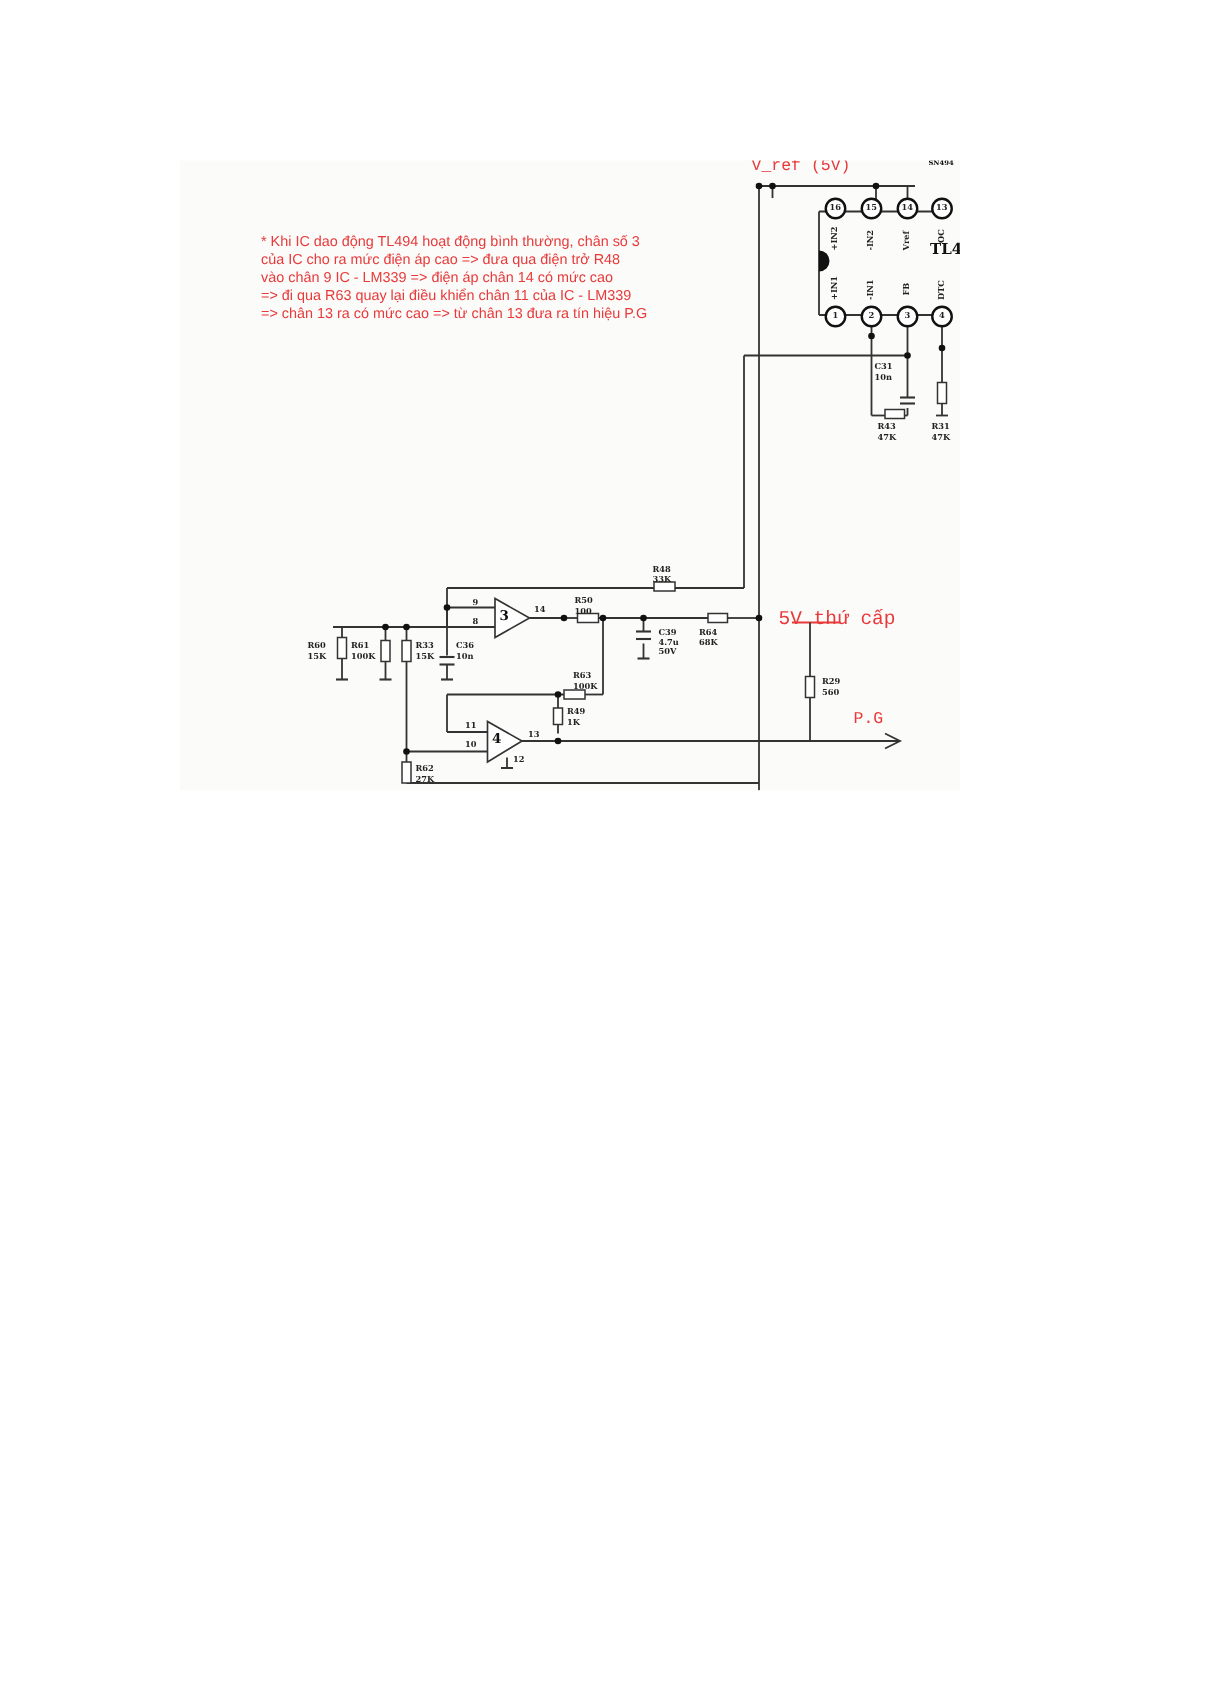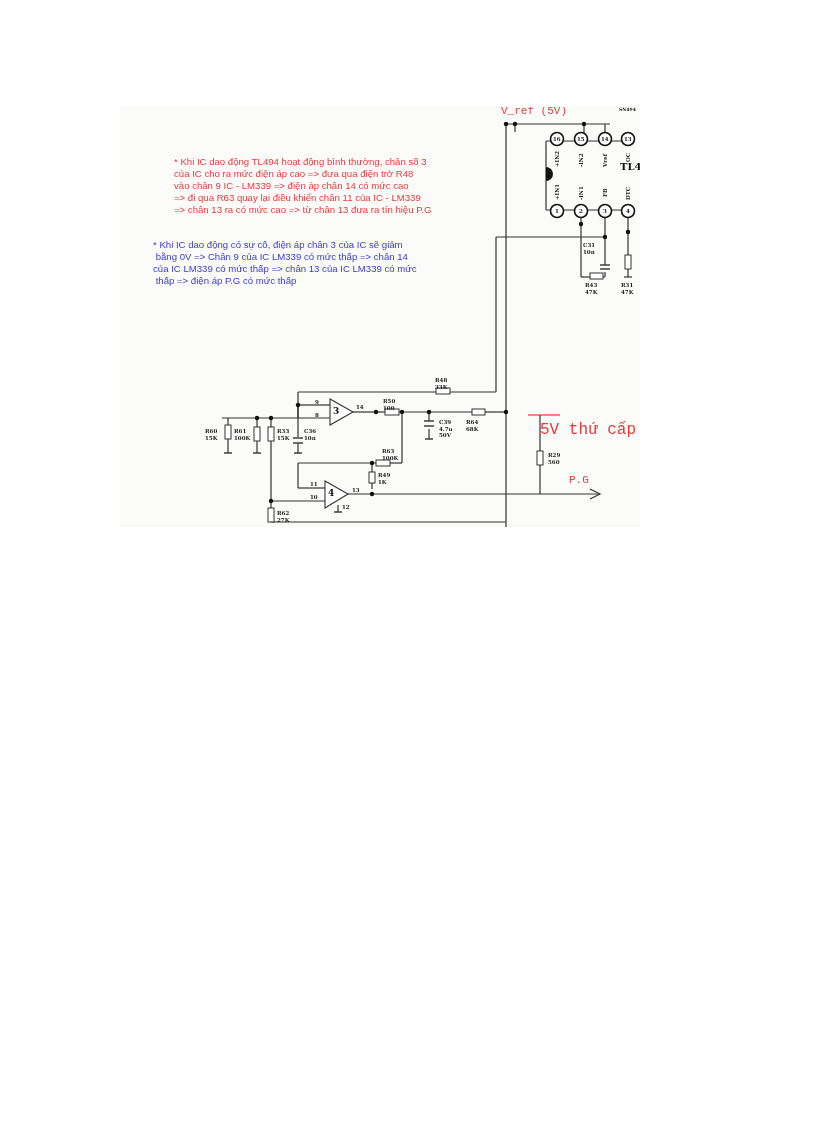--- a/index.html
+++ b/index.html
@@ -4,21 +4,21 @@
 <style>
   html, body { margin: 0; padding: 0; background: #ffffff; }
   body { width: 816px; height: 1123px; position: relative; overflow: hidden; font-family: "Liberation Sans", sans-serif; }
   .figure { position: absolute; left: 120px; top: 107px; width: 520px; height: 420px; background: #fbfbfa; overflow: hidden; }
   .figure svg { position: absolute; left: 0; top: 0; }
   .note { position: absolute; font-family: "Liberation Sans", sans-serif; font-size: 9.6px; line-height: 12px; white-space: pre; }
   .note-red { color: #e83a3a; left: 36px; top: 49px; margin-left: 18px; }
   .note-blue { color: #3a3ad8; left: 33px; top: 132px; }
   .lbl { position: absolute; font-family: Liberation Mono, monospace; color: #e83a3a; white-space: nowrap; }
   .vref { left: 381px; top: -2px; font-size: 11px; }
-  .v5 { left: 420px; top: 298px; font-size: 16px; margin-top: 16px; }
+  .v5 { left: 399px; top: 298px; font-size: 13px; }
   .pg { left: 449px; top: 367px; font-size: 11px; }
   .comp { position: absolute; font-family: "DejaVu Serif", serif; font-size: 5.5px; line-height: 6.5px; font-weight: bold; color: #222; white-space: pre; text-align: left; }
   .pinno { position: absolute; font-family: "DejaVu Serif", serif; font-size: 5.5px; font-weight: bold; color: #222; }
   .ictag { position: absolute; font-family: "DejaVu Serif", serif; font-weight: bold; color: #111; }
   .pinlbl { position: absolute; font-family: "DejaVu Serif", serif; font-size: 5.5px; font-weight: bold; color: #222; transform: rotate(-90deg); transform-origin: left top; white-space: nowrap; }
 </style>
 </head>
 <body>
 
 <div class="figure">
@@ -163,24 +163,20 @@
       <circle cx="252" cy="387" r="2.2"></circle>
       <circle cx="151" cy="394" r="2.2"></circle>
     </g>
   </svg>
 
   <div class="note note-red">* Khi IC dao động TL494 hoạt động bình thường, chân số 3
 của IC cho ra mức điện áp cao =&gt; đưa qua điện trở R48
 vào chân 9 IC - LM339 =&gt; điện áp chân 14 có mức cao
 =&gt; đi qua R63 quay lại điều khiển chân 11 của IC - LM339
 =&gt; chân 13 ra có mức cao =&gt; từ chân 13 đưa ra tín hiệu P.G</div>
-  <div class="note note-blue">* Khi IC dao động có sự cố, điện áp chân 3 của IC sẽ giảm
- bằng 0V =&gt; Chân 9 của IC LM339 có mức thấp =&gt; chân 14
-của IC LM339 có mức thấp =&gt; chân 13 của IC LM339 có mức
- thấp =&gt; điện áp P.G có mức thấp</div>
 
   <div class="lbl vref">V_ref (5V)</div>
   <div class="lbl v5">5V thứ cấp</div>
   <div class="lbl pg">P.G</div>
 
   <div class="ictag" style="left:500px;top:54px;font-size:10px;">TL4</div>
   <div class="ictag" style="left:499px;top:0px;font-size:4.5px;">SN494</div>
 
   <div class="pinno" style="left:433px;top:29px;">16</div>
   <div class="pinno" style="left:457px;top:29px;">15</div>

